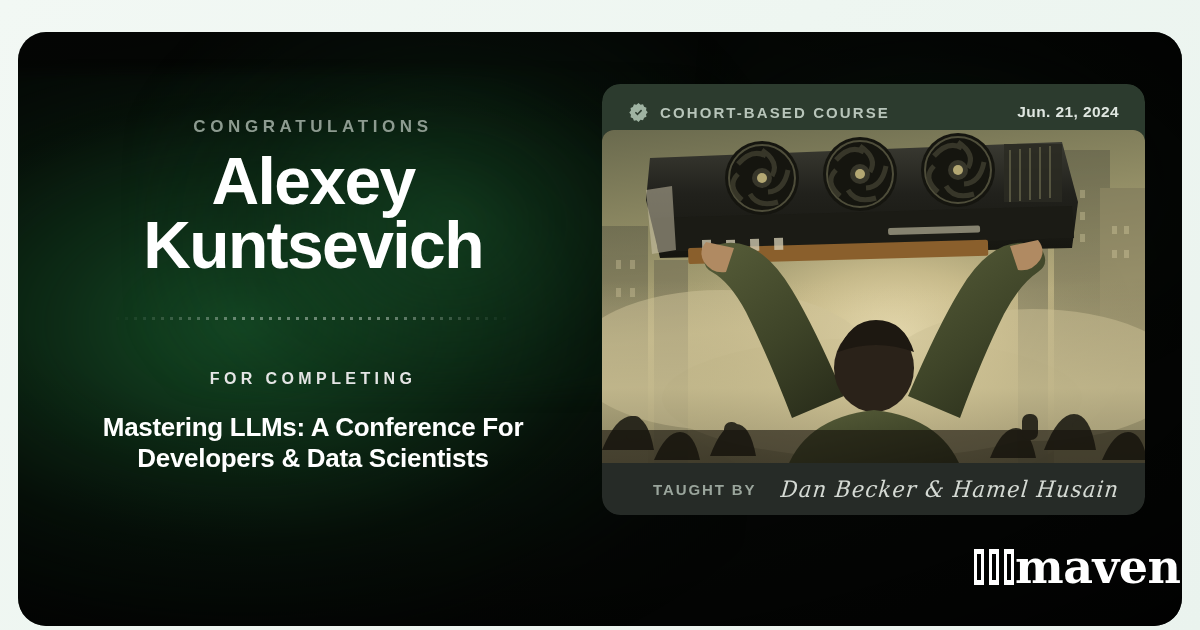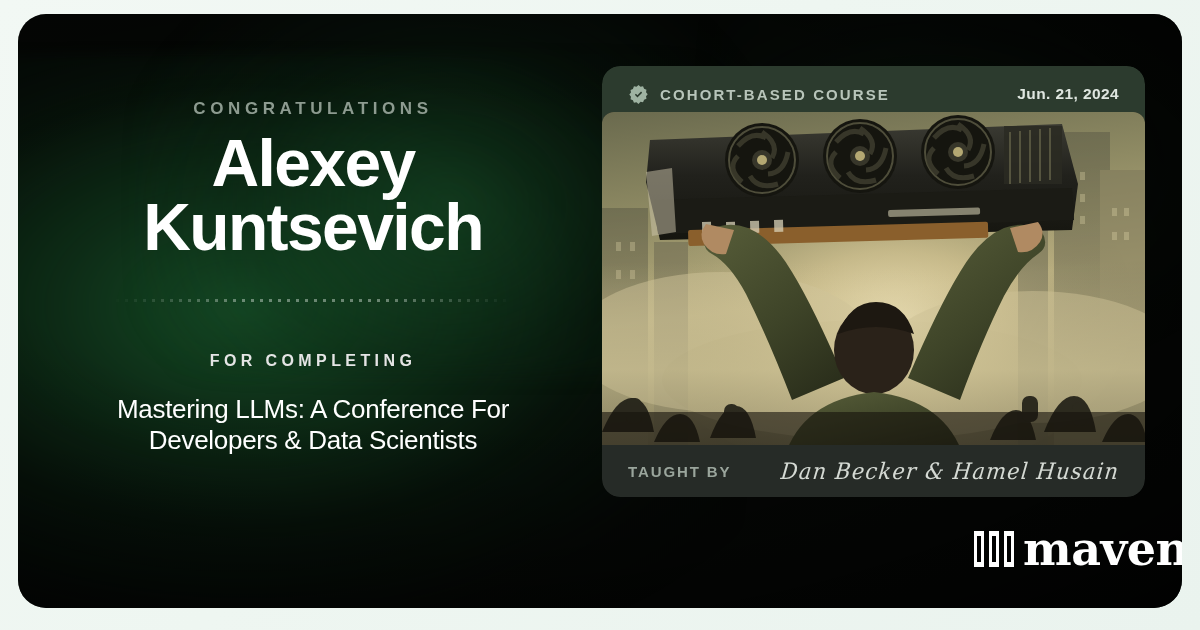--- a/index.html
+++ b/index.html
@@ -8,21 +8,21 @@
     font-family:"Liberation Sans", sans-serif;
     background:#eef6f1;
   }
   .page {
     position:relative; width:1200px; height:630px;
     background:linear-gradient(135deg,#f2f8f4 0%,#eef6f1 45%,#eaf3ee 100%);
   }
 
   
   .cert {
-    position:absolute; left:18px; top:14px;
+    position:absolute; left:18px; top:32px;
     width:1164px; height:594px;
     border-radius:28px; overflow:hidden;
     background:#050705;
   }
   .glow-a {
     position:absolute; left:-180px; top:40px;
     width:900px; height:560px;
     background:radial-gradient(ellipse at 45% 45%,
         rgba(22,78,39,0.95) 0%,
         rgba(16,56,28,0.72) 28%,
@@ -79,21 +79,21 @@
     mask-image:linear-gradient(to right, rgba(0,0,0,0) 0%, rgba(0,0,0,1) 32%, rgba(0,0,0,1) 68%, rgba(0,0,0,0) 100%);
     opacity:0.55;
   }
   .kicker2 {
     margin-top:50px;
     font-size:16px; font-weight:700; letter-spacing:4.4px;
     color:#e5e5e5; text-transform:uppercase;
   }
   .course-title {
     margin-top:24px;
-    font-size:26px; font-weight:400; line-height:1.18;
+    font-size:26px; font-weight:700; line-height:1.18;
     color:#ffffff; text-align:center; letter-spacing:-0.3px;
     max-width:500px;
   }
 
   
   .course-card {
     position:absolute; left:584px; top:52px;
     width:543px; height:431px;
     border-radius:18px; overflow:hidden;
   }
@@ -118,36 +118,36 @@
   }
   .cc-image svg { display:block; width:100%; height:100%; }
   .cc-footer {
     position:absolute; left:0; bottom:0; right:0; height:52px;
     background:#262b27;
     display:flex; align-items:center; padding:0 26px;
     border-radius:0 0 18px 18px;
   }
   .cc-taught {
     font-size:15px; font-weight:700; letter-spacing:1.9px;
-    color:#9aa59c; text-transform:uppercase;
+    color:#9aa59c; text-transform:uppercase;margin-left:25px;
   }
   .cc-signature {
     margin-left:auto;
     font-family:"DejaVu Serif", serif;
     font-style:italic; font-weight:400;
     font-size:21px; letter-spacing:1.2px;
     color:#e3e8e2; opacity:0.93;
     transform:skewX(-6deg) scaleY(1.08);
     white-space:nowrap;
   }
 
   
   .maven {
     position:absolute; left:955px; top:512px;
-    display:flex; align-items:center; gap:8px;
+    display:flex; align-items:center; gap:0;
   }
   .maven-mark { width:42px; height:40px; flex:0 0 auto; }
   .maven-word {
     font-family:"DejaVu Serif", serif;
     font-size:46px; font-weight:700; color:#ffffff;
     letter-spacing:-0.5px; line-height:1;
   }
 </style>
 </head>
 <body>

